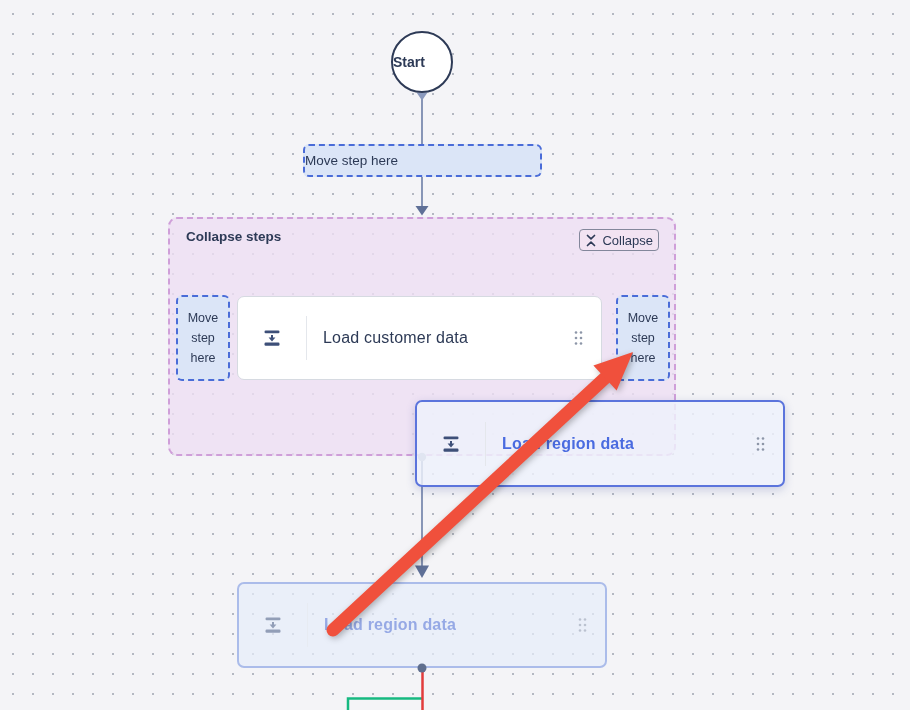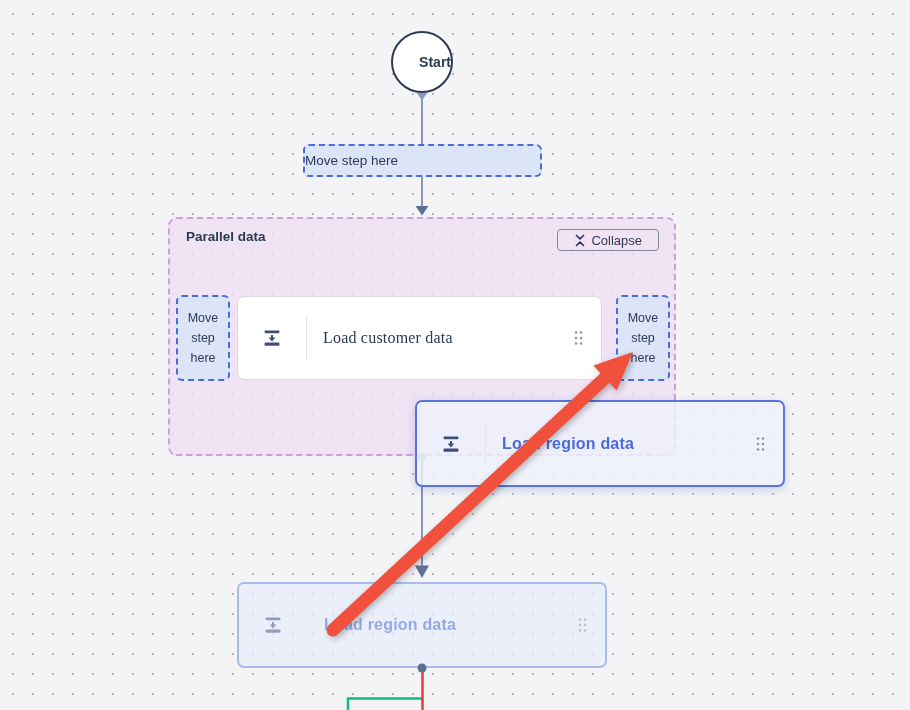--- a/index.html
+++ b/index.html
@@ -11,21 +11,21 @@
     background-size:20px 20px;
     background-position:3px 4px;
   }
   .layer{position:absolute;left:0;top:0;width:910px;height:710px;pointer-events:none;}
   .z1{z-index:1}.z3{z-index:3}.z5{z-index:5}
 
   
   .start-node{
     position:absolute;left:391px;top:31px;width:62px;height:62px;border-radius:50%;
     background:#ffffff;border:2.5px solid #2d3a56;box-sizing:border-box;
-    display:flex;align-items:center;justify-content:flex-end;
+    display:flex;align-items:center;justify-content:flex-start;
     font-size:14px;font-weight:bold;color:#2d3a56;z-index:2;
   }
 
   
   .dropzone{
     background:#dbe5f7;border:2px dashed #4a6cd8;border-radius:6px;box-sizing:border-box;
     color:#2d3a56;display:flex;align-items:center;justify-content:flex-start;
     position:absolute;z-index:2;
   }
   .dz-top{left:303px;top:144px;width:239px;height:33px;font-size:13.5px;}
@@ -34,31 +34,31 @@
   .dz-right{left:616px;top:295px;}
 
   
   .parallel-group{
     position:absolute;left:168px;top:217px;width:508px;height:239px;box-sizing:border-box;
     background:rgba(238,223,243,0.8);border:2px dashed #cf9fd9;border-radius:9px;z-index:2;
   }
   .group-title{position:absolute;left:16px;top:10px;font-size:13.5px;font-weight:bold;color:#2d3a56;}
   .collapse-btn{
     position:absolute;right:15px;top:10px;height:22px;box-sizing:border-box;
-    display:flex;align-items:center;gap:5px;padding:0 16px;
+    display:flex;align-items:center;gap:5px;padding:0 5px;
     background:#f2e3f2;border:1.5px solid #83879b;border-radius:4px;
     font-size:13px;color:#2d3a56;
   }
 
   
   .step-card{
     position:absolute;display:flex;align-items:center;box-sizing:border-box;
     background:#ffffff;border:1px solid #d6dae1;border-radius:7px;z-index:2;
   }
-  .card-customer{left:237px;top:296px;width:365px;height:84px;font-family:Liberation Serif, serif;}
+  .card-customer{left:237px;top:296px;width:365px;height:84px;}
   .icon-cell{width:68px;display:flex;align-items:center;justify-content:center;flex:0 0 68px;}
   .vdivider{width:1px;height:44px;background:#e4e7ec;flex:0 0 1px;}
   .card-title{padding-left:16px;font-size:16px;font-weight:500;color:#2d3a56;flex:1;letter-spacing:.2px;}
   .drag-handle{margin-right:18px;flex:0 0 auto;display:block;}
 
   .card-dragged{
     left:415px;top:400px;width:370px;height:87px;z-index:4;
     background:rgba(238,242,251,0.82);border:2px solid #5b74dc;
     box-shadow:0 3px 10px rgba(50,70,150,0.22);
   }
@@ -87,21 +87,21 @@
 
   <div class="start-node">
     <span>Start</span>
   </div>
 
   <div class="dropzone dz-top">
     <span>Move step here</span>
   </div>
 
   <div class="parallel-group">
-    <div class="group-title">Parallel data</div>
+    <div class="group-title">Collapse steps</div>
     <div class="collapse-btn">
       <svg width="12" height="13" viewBox="0 0 12 13">
         <path d="M2.5 1.5 L6 4.8 L9.5 1.5" fill="none" stroke="#2d3a56" stroke-width="1.7" stroke-linecap="round" stroke-linejoin="round"></path>
         <path d="M2.5 11.5 L6 8.2 L9.5 11.5" fill="none" stroke="#2d3a56" stroke-width="1.7" stroke-linecap="round" stroke-linejoin="round"></path>
       </svg>
       <span>Collapse</span>
     </div>
   </div>
 
   <div class="dropzone dz-side dz-left">

